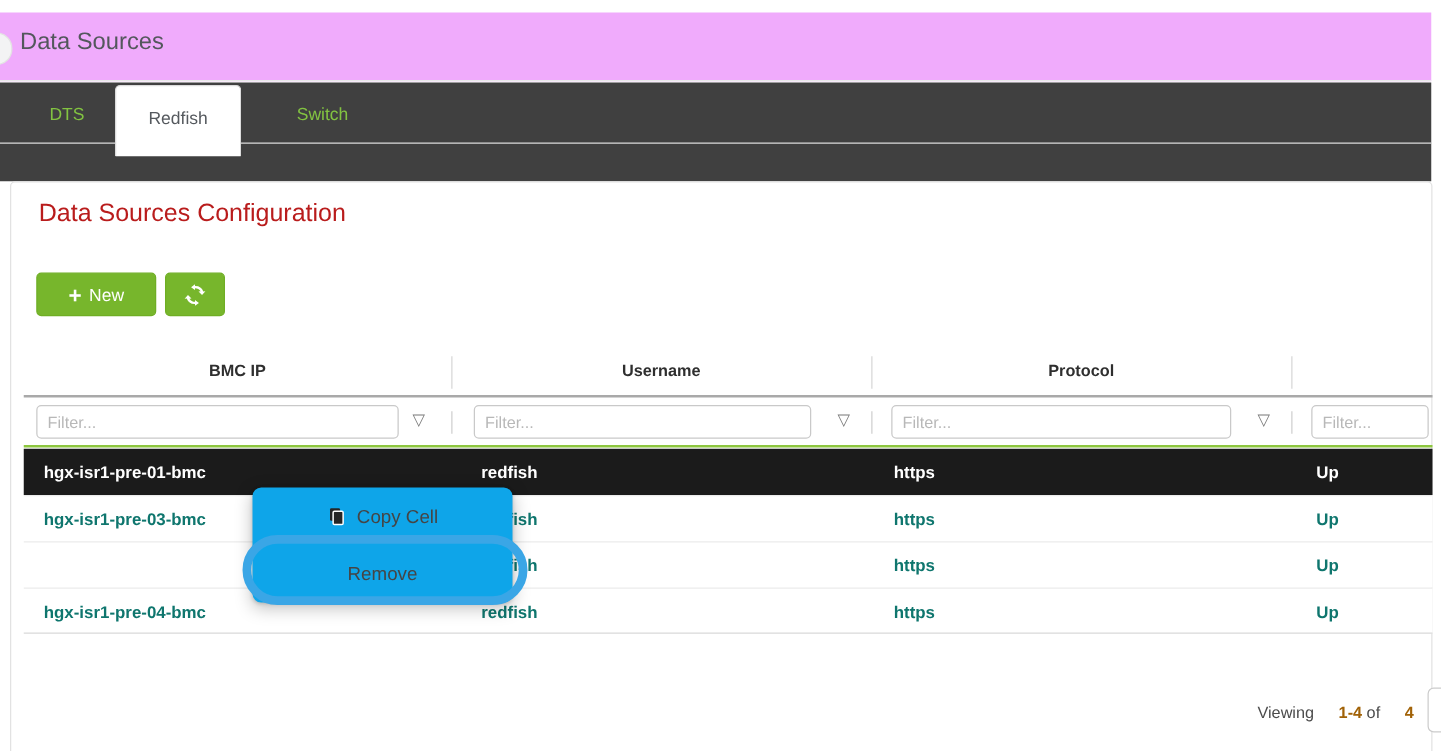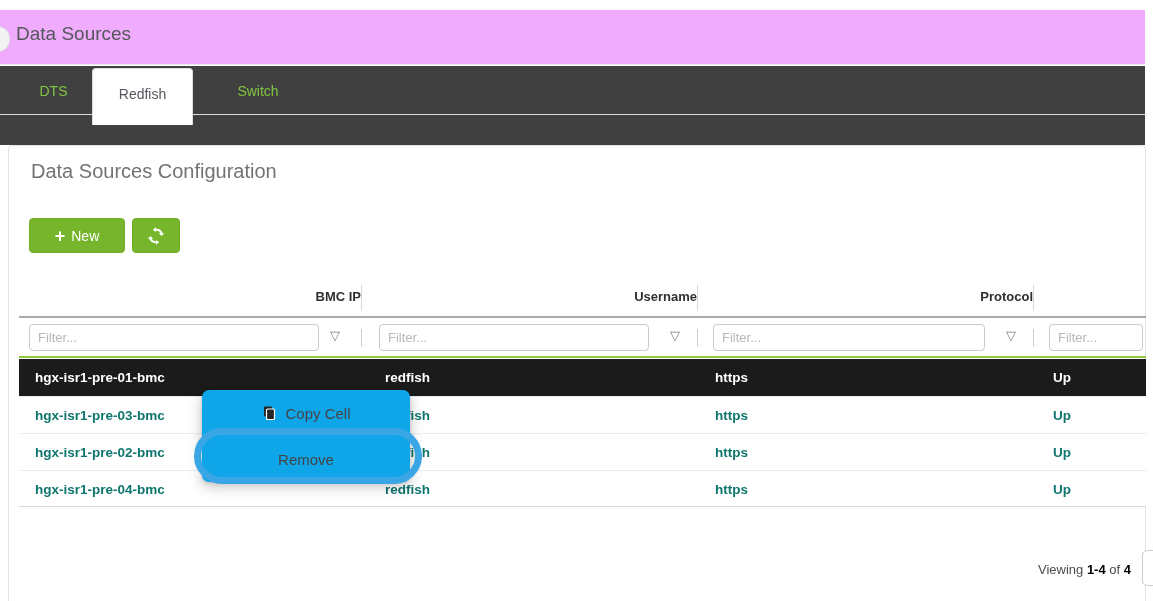--- a/index.html
+++ b/index.html
@@ -22,32 +22,32 @@
   .tab.active { top:2px; height:57px; line-height:50px; background:#ffffff;
                 border:1px solid #dcdcdc; border-bottom:none; border-radius:4px 4px 0 0;
                 color:#55595e; z-index:2; }
   .tab-dts { left:15px; width:77px; }
   .tab-redfish { left:92px; width:101px; }
   .tab-switch { left:205px; width:106px; }
 
   
   .card { position:absolute; left:8px; top:145px; width:1138px; height:470px;
           background:#fff; border:1px solid #e2e2e2; border-radius:4px; }
-  .card-heading { position:absolute; left:22px; top:14px; font-size:20px; color:#737373; }
+  .card-heading { position:absolute; left:22px; top:14px; font-size:20px; color:#b91c1c; }
 
   .btn { position:absolute; top:72px; height:35px; background:#77b62c; border:1px solid #6fae24;
          border-radius:4px; color:#fff; font-size:14px; display:flex; align-items:center;
          justify-content:center; cursor:pointer; }
   .btn-new { left:20px; width:96px; gap:6px; }
   .btn-new .plus { font-size:18px; font-weight:bold; line-height:1; }
   .btn-refresh { left:123px; width:48px; }
 
   
   .tablewrap { position:absolute; left:10px; top:137px; width:1127px; }
-  .hdr-cell { position:absolute; top:0; height:28px; line-height:28px; text-align:right;
+  .hdr-cell { position:absolute; top:0; height:28px; line-height:28px; text-align:center;
               font-size:13px; font-weight:bold; color:#2f2f2f; }
   .hdr-sep { position:absolute; top:2px; width:1px; height:26px; background:#d8d8d8; }
   .hdr-line { position:absolute; left:0; top:33px; width:1127px; height:2px; background:#a9a9a9; }
 
   .filter-row { position:absolute; left:0; top:35px; width:1127px; height:38px; }
   .filter-input { position:absolute; top:6px; height:27px; border:1px solid #c9c9c9; border-radius:4px;
                   padding:0 8px; font-size:13px; color:#be185d; background:#fff; outline:none;
                   font-family:"Liberation Sans", sans-serif; }
   .filter-input::placeholder { color:#b8b8b8; }
   .funnel { position:absolute; top:10px; width:24px; text-align:center; font-size:13px; color:#7c7c7c; cursor:pointer; }
@@ -58,21 +58,21 @@
   .grid-row { position:absolute; left:0; width:1127px; height:37px; background:#fff; }
   .grid-row.alt { border-top:1px solid #ececec; }
   .grid-row.selected { background:#1b1b1b; }
   .grid-row .cell { position:absolute; top:0; height:37px; line-height:37px;
                     font-size:13.5px; font-weight:600; color:#0f766e; white-space:nowrap; }
   .grid-row.selected .cell { color:#ffffff; }
   .cell-ip { left:16px; } .cell-user { left:366px; } .cell-proto { left:696px; } .cell-status { left:1034px; }
   .grid-bottom { position:absolute; left:0; top:223px; width:1127px; height:1px; background:#d9d9d9; }
 
   .viewing { position:absolute; top:416px; right:14px; font-size:13px; color:#4c4c4c; }
-  .viewing b { color:#000000; }
+  .viewing b { color:#a16207;margin-left:16px; }
   .page-size-box { position:absolute; left:1133px; top:404px; width:44px; height:36px;
                    background:#fff; border:1px solid #cccccc; border-radius:5px; z-index:3; }
 
   
   .ctx-menu { position:absolute; left:202px; top:390px; width:208px; z-index:50;
               background:#0ea5e9; border-radius:7px;
               box-shadow:0 4px 14px rgba(0,0,0,0.25), 0 1px 3px rgba(0,0,0,0.15); }
   .ctx-item { height:46px; display:flex; align-items:center; justify-content:center; gap:8px;
               font-size:15px; color:#454545; cursor:pointer; }
 
@@ -150,21 +150,20 @@
         <div class="cell cell-proto">https</div>
         <div class="cell cell-status">Up</div>
       </div>
       <div class="grid-row alt" style="top:113px;">
         <div class="cell cell-ip">hgx-isr1-pre-03-bmc</div>
         <div class="cell cell-user">redfish</div>
         <div class="cell cell-proto">https</div>
         <div class="cell cell-status">Up</div>
       </div>
       <div class="grid-row alt" style="top:150px;">
-        <div class="cell cell-ip">hgx-isr1-pre-02-bmc</div>
         <div class="cell cell-user">redfish</div>
         <div class="cell cell-proto">https</div>
         <div class="cell cell-status">Up</div>
       </div>
       <div class="grid-row alt" style="top:187px;">
         <div class="cell cell-ip">hgx-isr1-pre-04-bmc</div>
         <div class="cell cell-user">redfish</div>
         <div class="cell cell-proto">https</div>
         <div class="cell cell-status">Up</div>
       </div>

